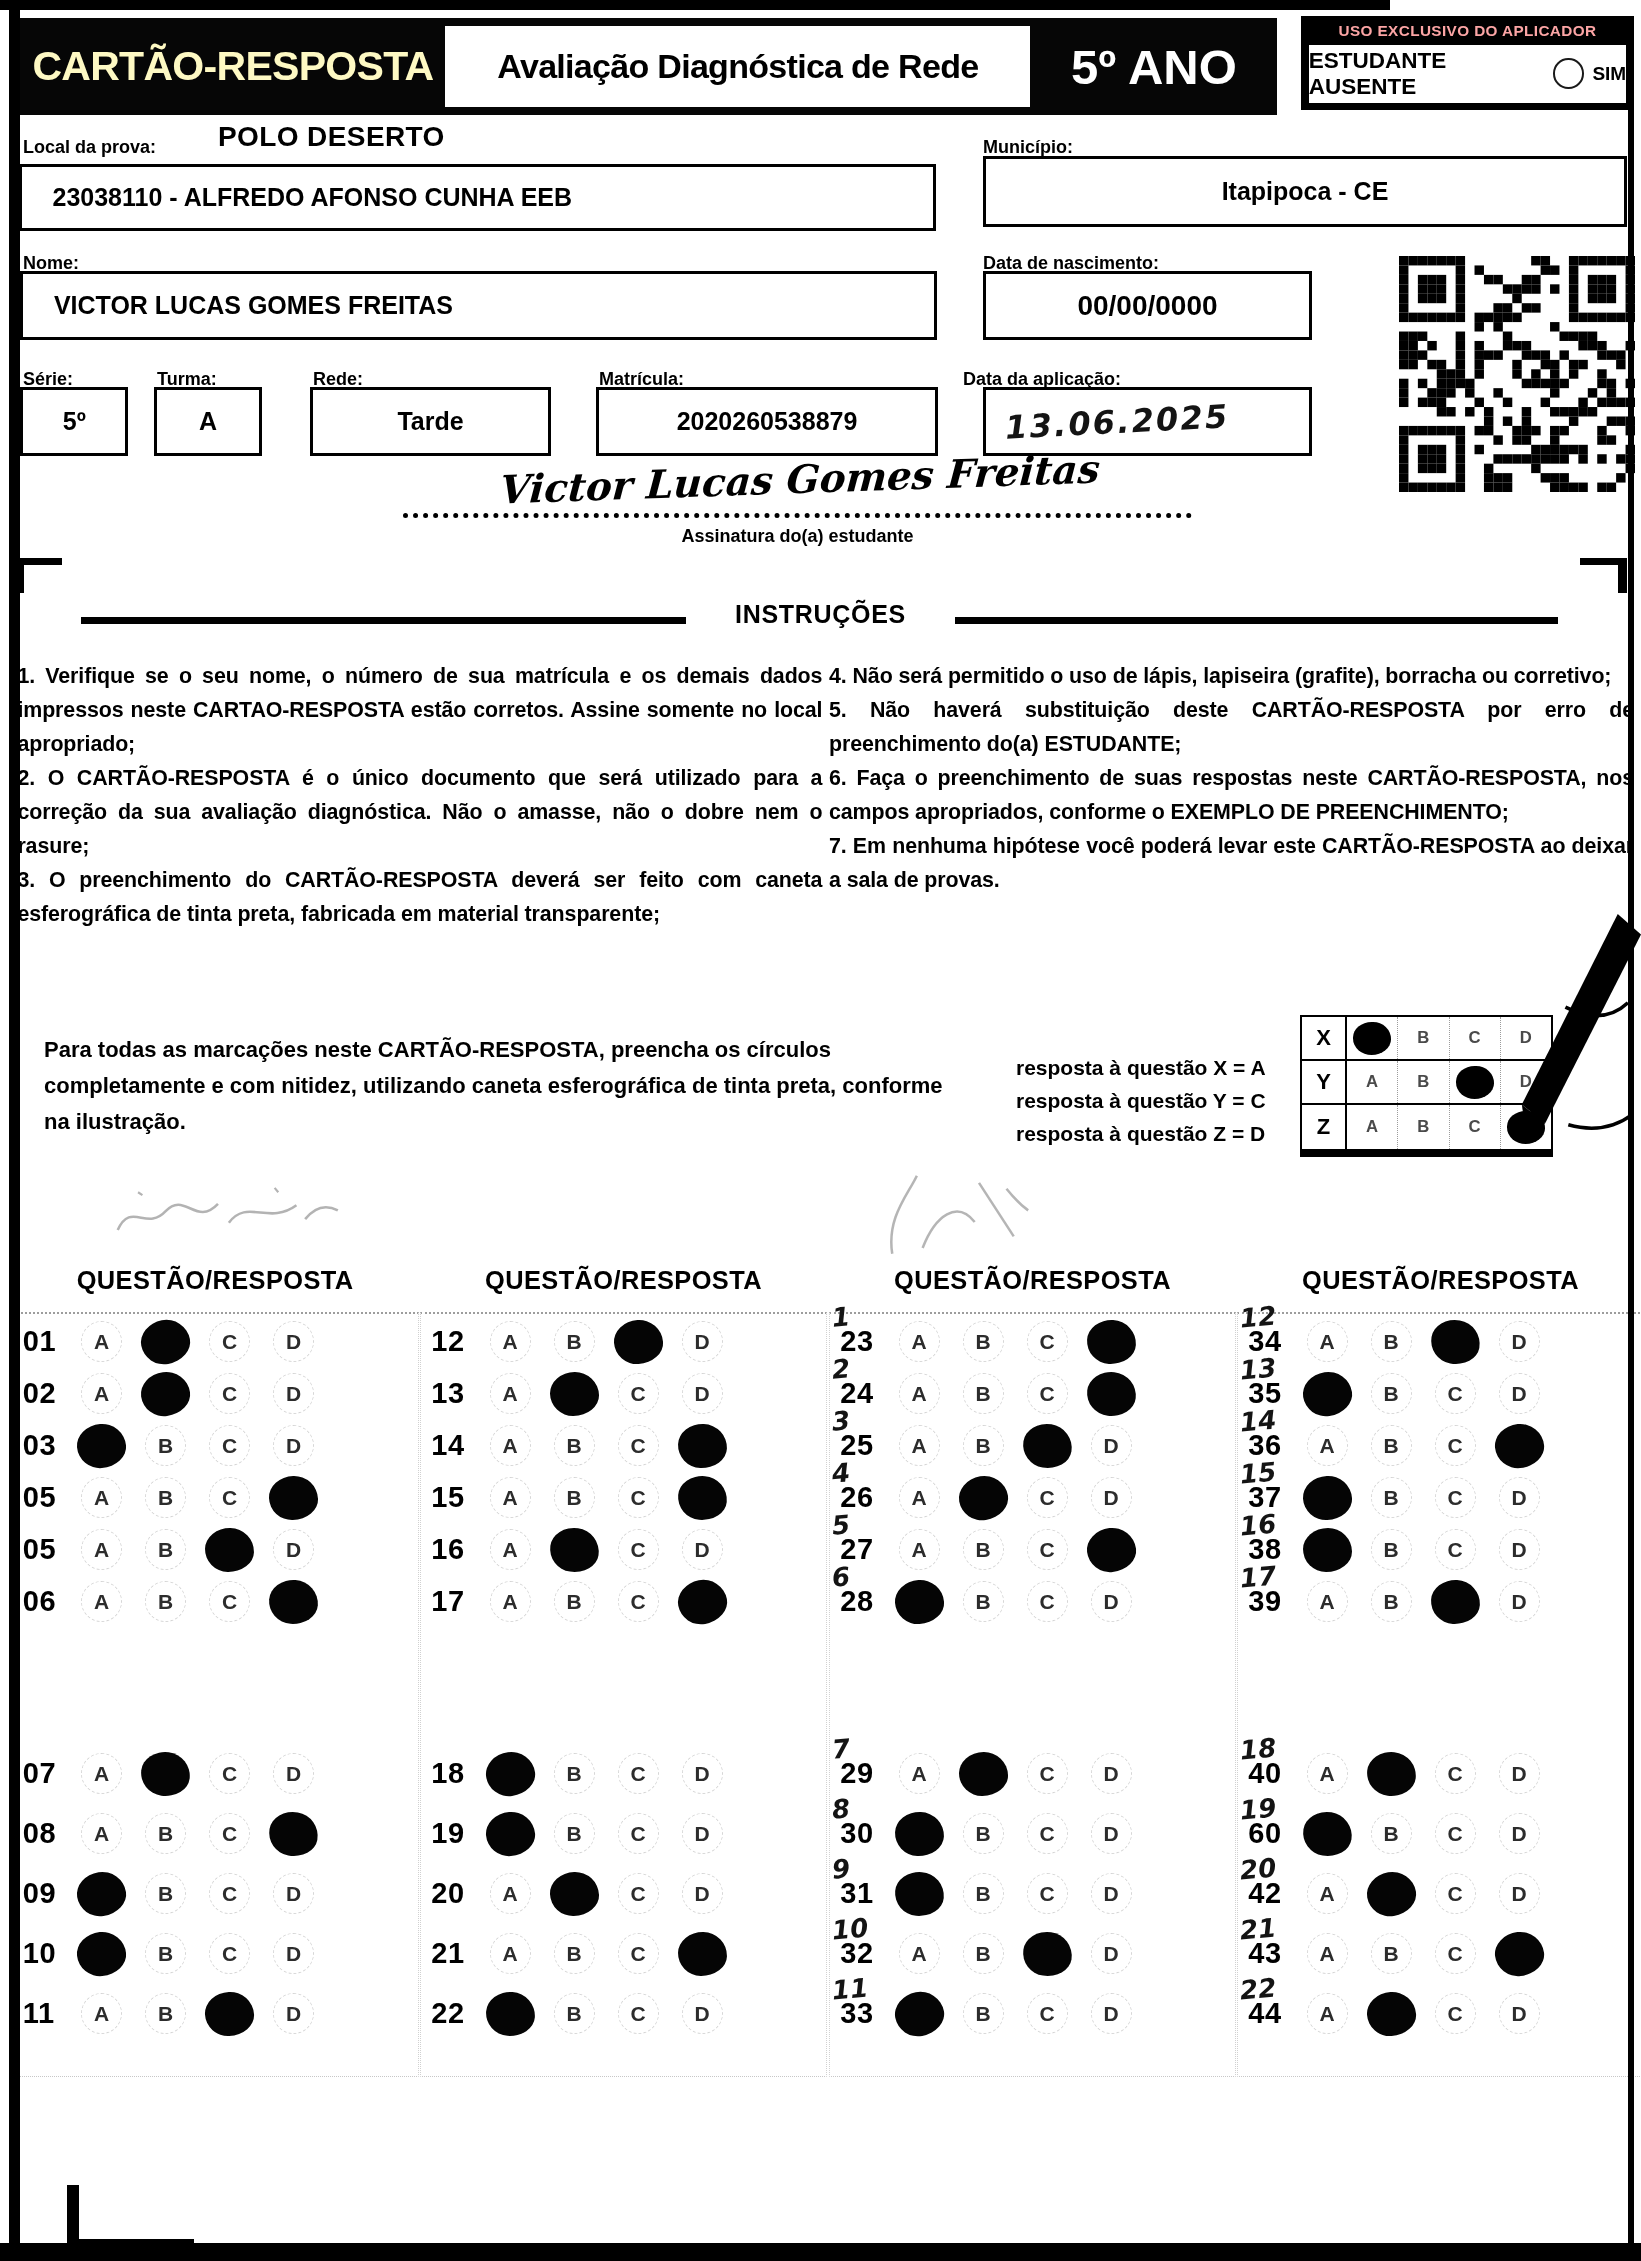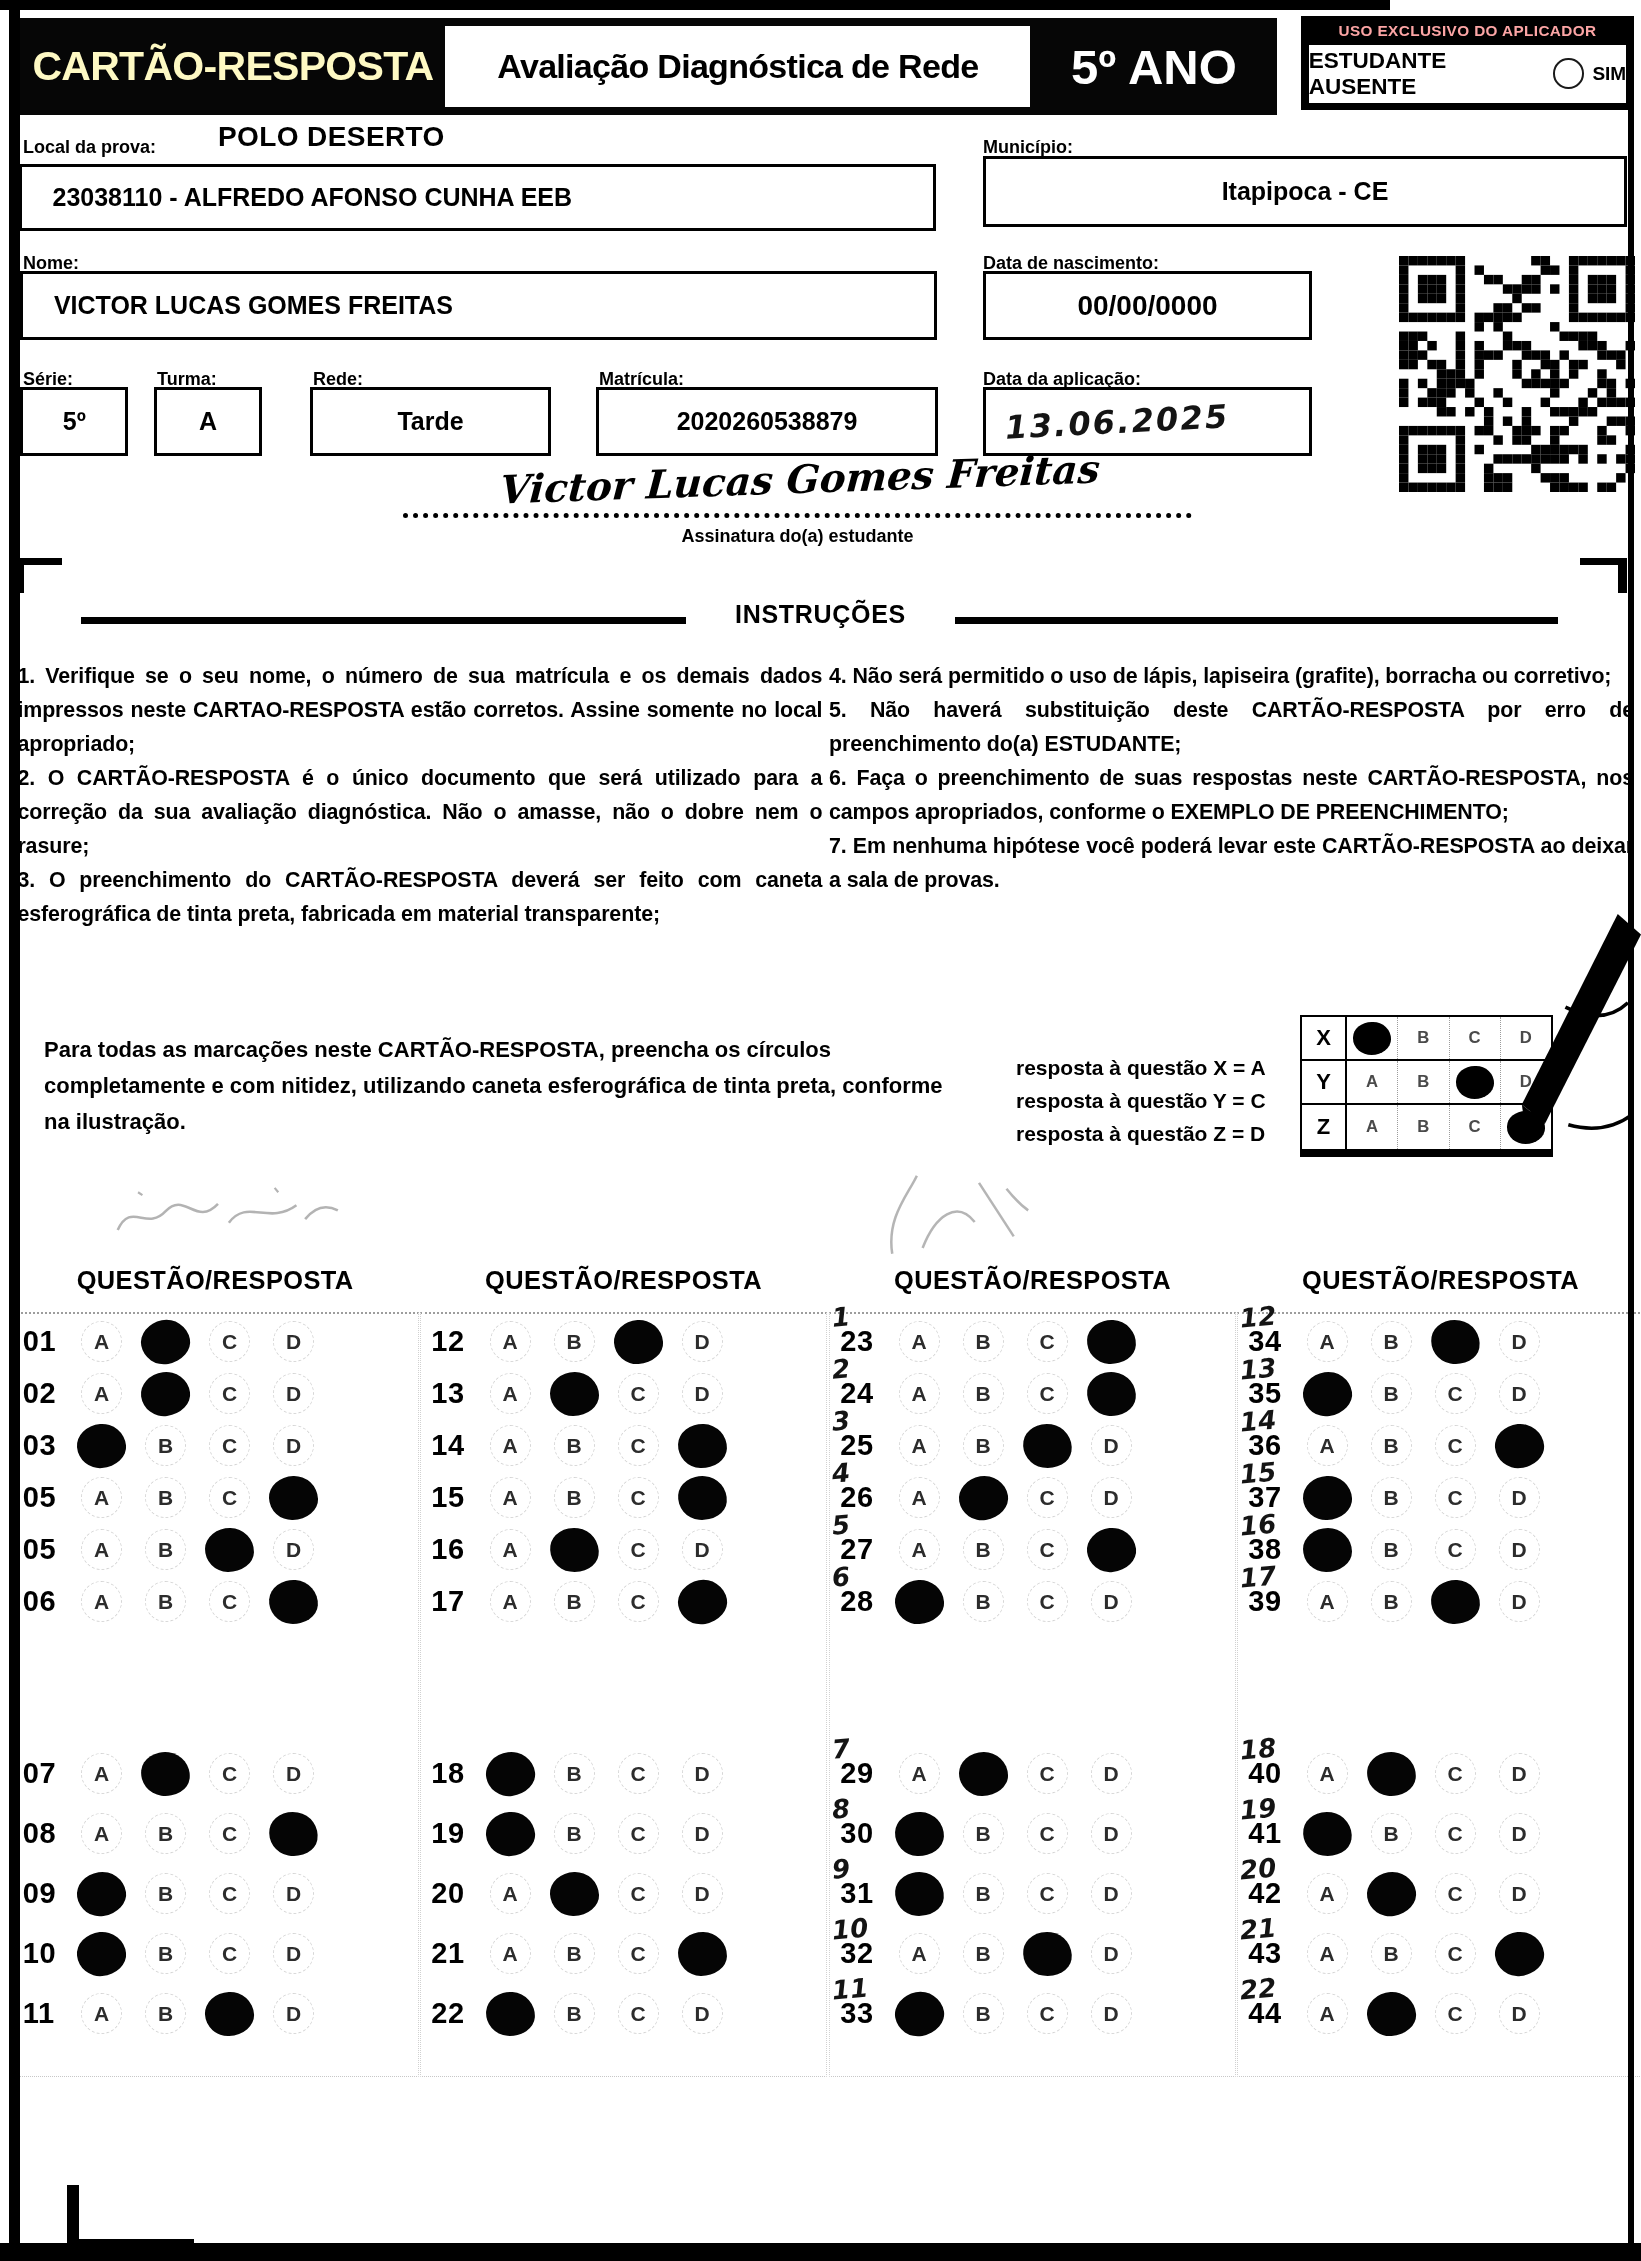--- a/index.html
+++ b/index.html
@@ -451,21 +451,21 @@
   <span class="flabel" style="left:313px; top:369px;">Rede:</span>
   <div class="fbox center" style="left:310px; top:387px; width:241px; height:69px;">
     <span>Tarde</span>
   </div>
 
   <span class="flabel" style="left:599px; top:369px;">Matrícula:</span>
   <div class="fbox center" style="left:596px; top:387px; width:342px; height:69px;">
     <span>2020260538879</span>
   </div>
 
-  <span class="flabel" style="left:983px; top:369px;">Data da aplicação:</span>
+  <span class="flabel" style="left:963px; top:369px;">Data da aplicação:</span>
   <div class="fbox" style="left:983px; top:387px; width:329px; height:69px; padding-left:19px;">
     <span class="hand-ink" style="font-size:32px; display:inline-block; transform:rotate(-3deg); letter-spacing:2.2px;">13.06.2025</span>
   </div>
 
   <div class="sig-text">Victor Lucas Gomes Freitas</div>
   <div class="sig-line"></div>
   <div class="sig-label">Assinatura do(a) estudante</div>
 
   <div class="brk tl"></div>
   <div class="brk tr"></div>
@@ -1271,21 +1271,21 @@
           <div class="opt">
             <span class="ring"></span>
             <span class="letter">C</span>
           </div>
           <div class="opt">
             <span class="ring"></span>
             <span class="letter">D</span>
           </div>
         </div>
         <div class="q-row tall">
-          <div class="qnum-wrap"><span class="hand hand-ink">19</span><span class="qnum">41</span></div>
+          <div class="qnum-wrap"><span class="hand hand-ink">19</span><span class="qnum">60</span></div>
           <div class="opt">
             <div class="blob" style="transform: rotate(9deg);"></div>
           </div>
           <div class="opt">
             <span class="ring"></span>
             <span class="letter">B</span>
           </div>
           <div class="opt">
             <span class="ring"></span>
             <span class="letter">C</span>

